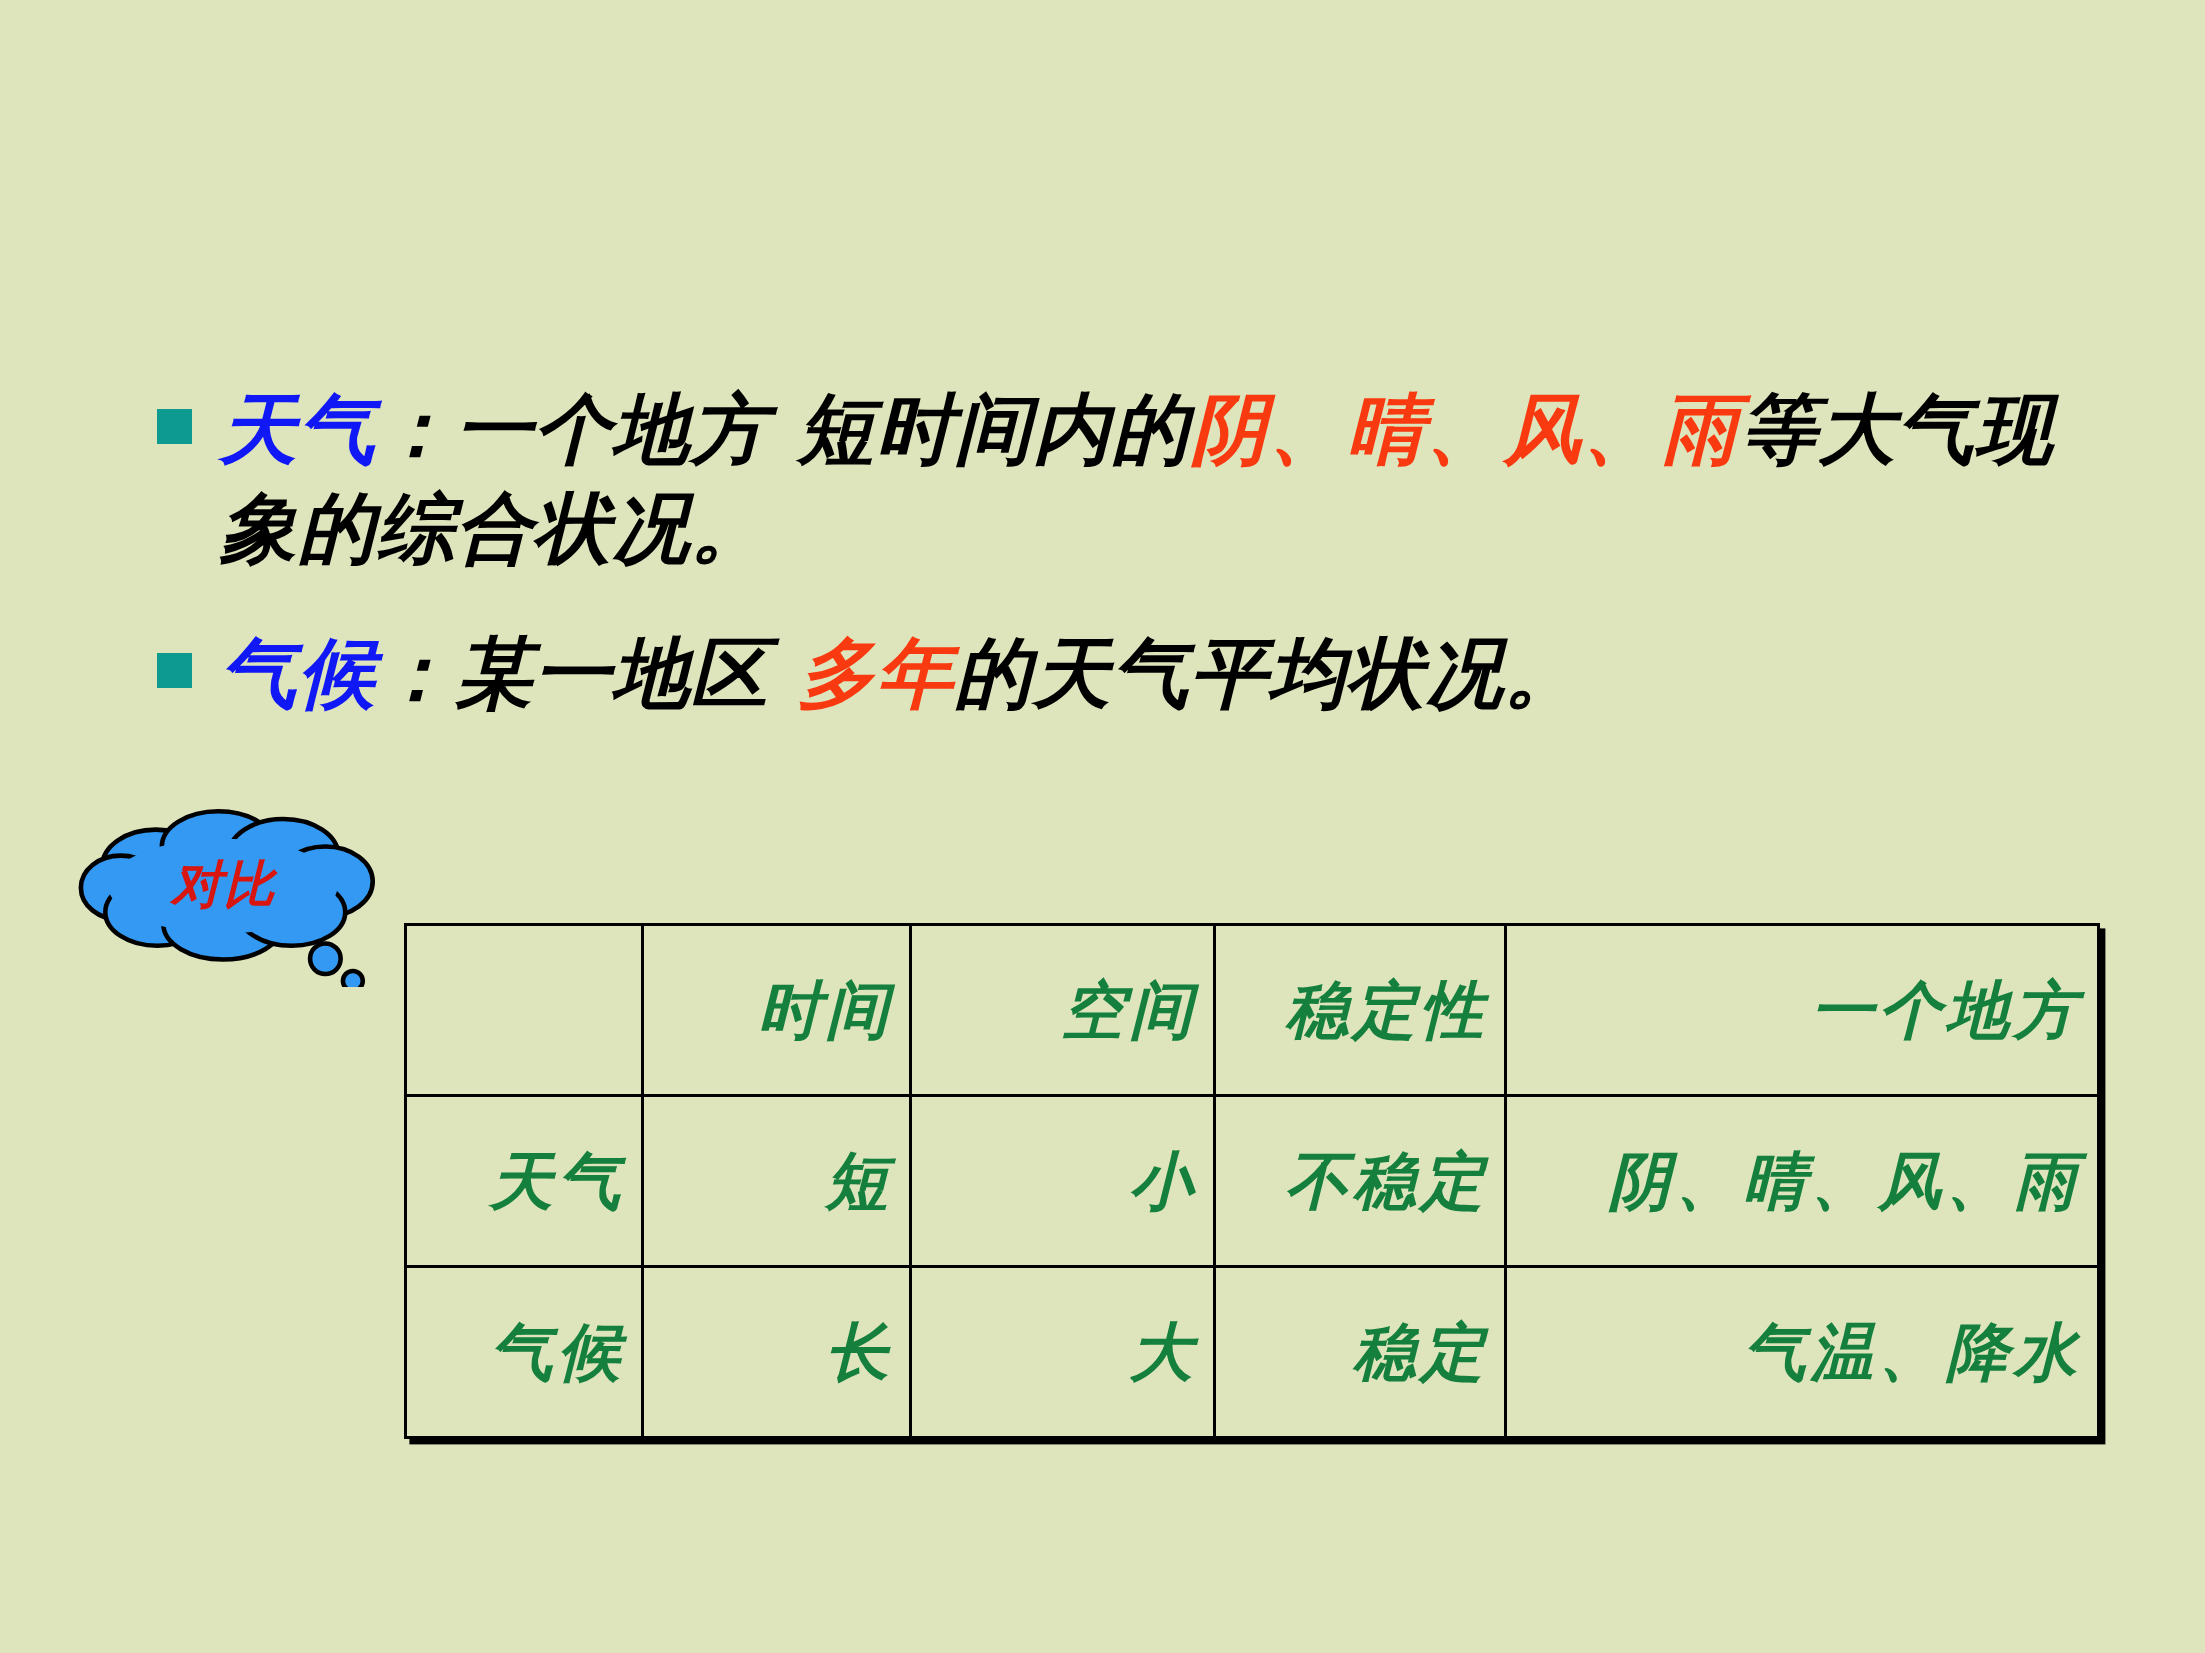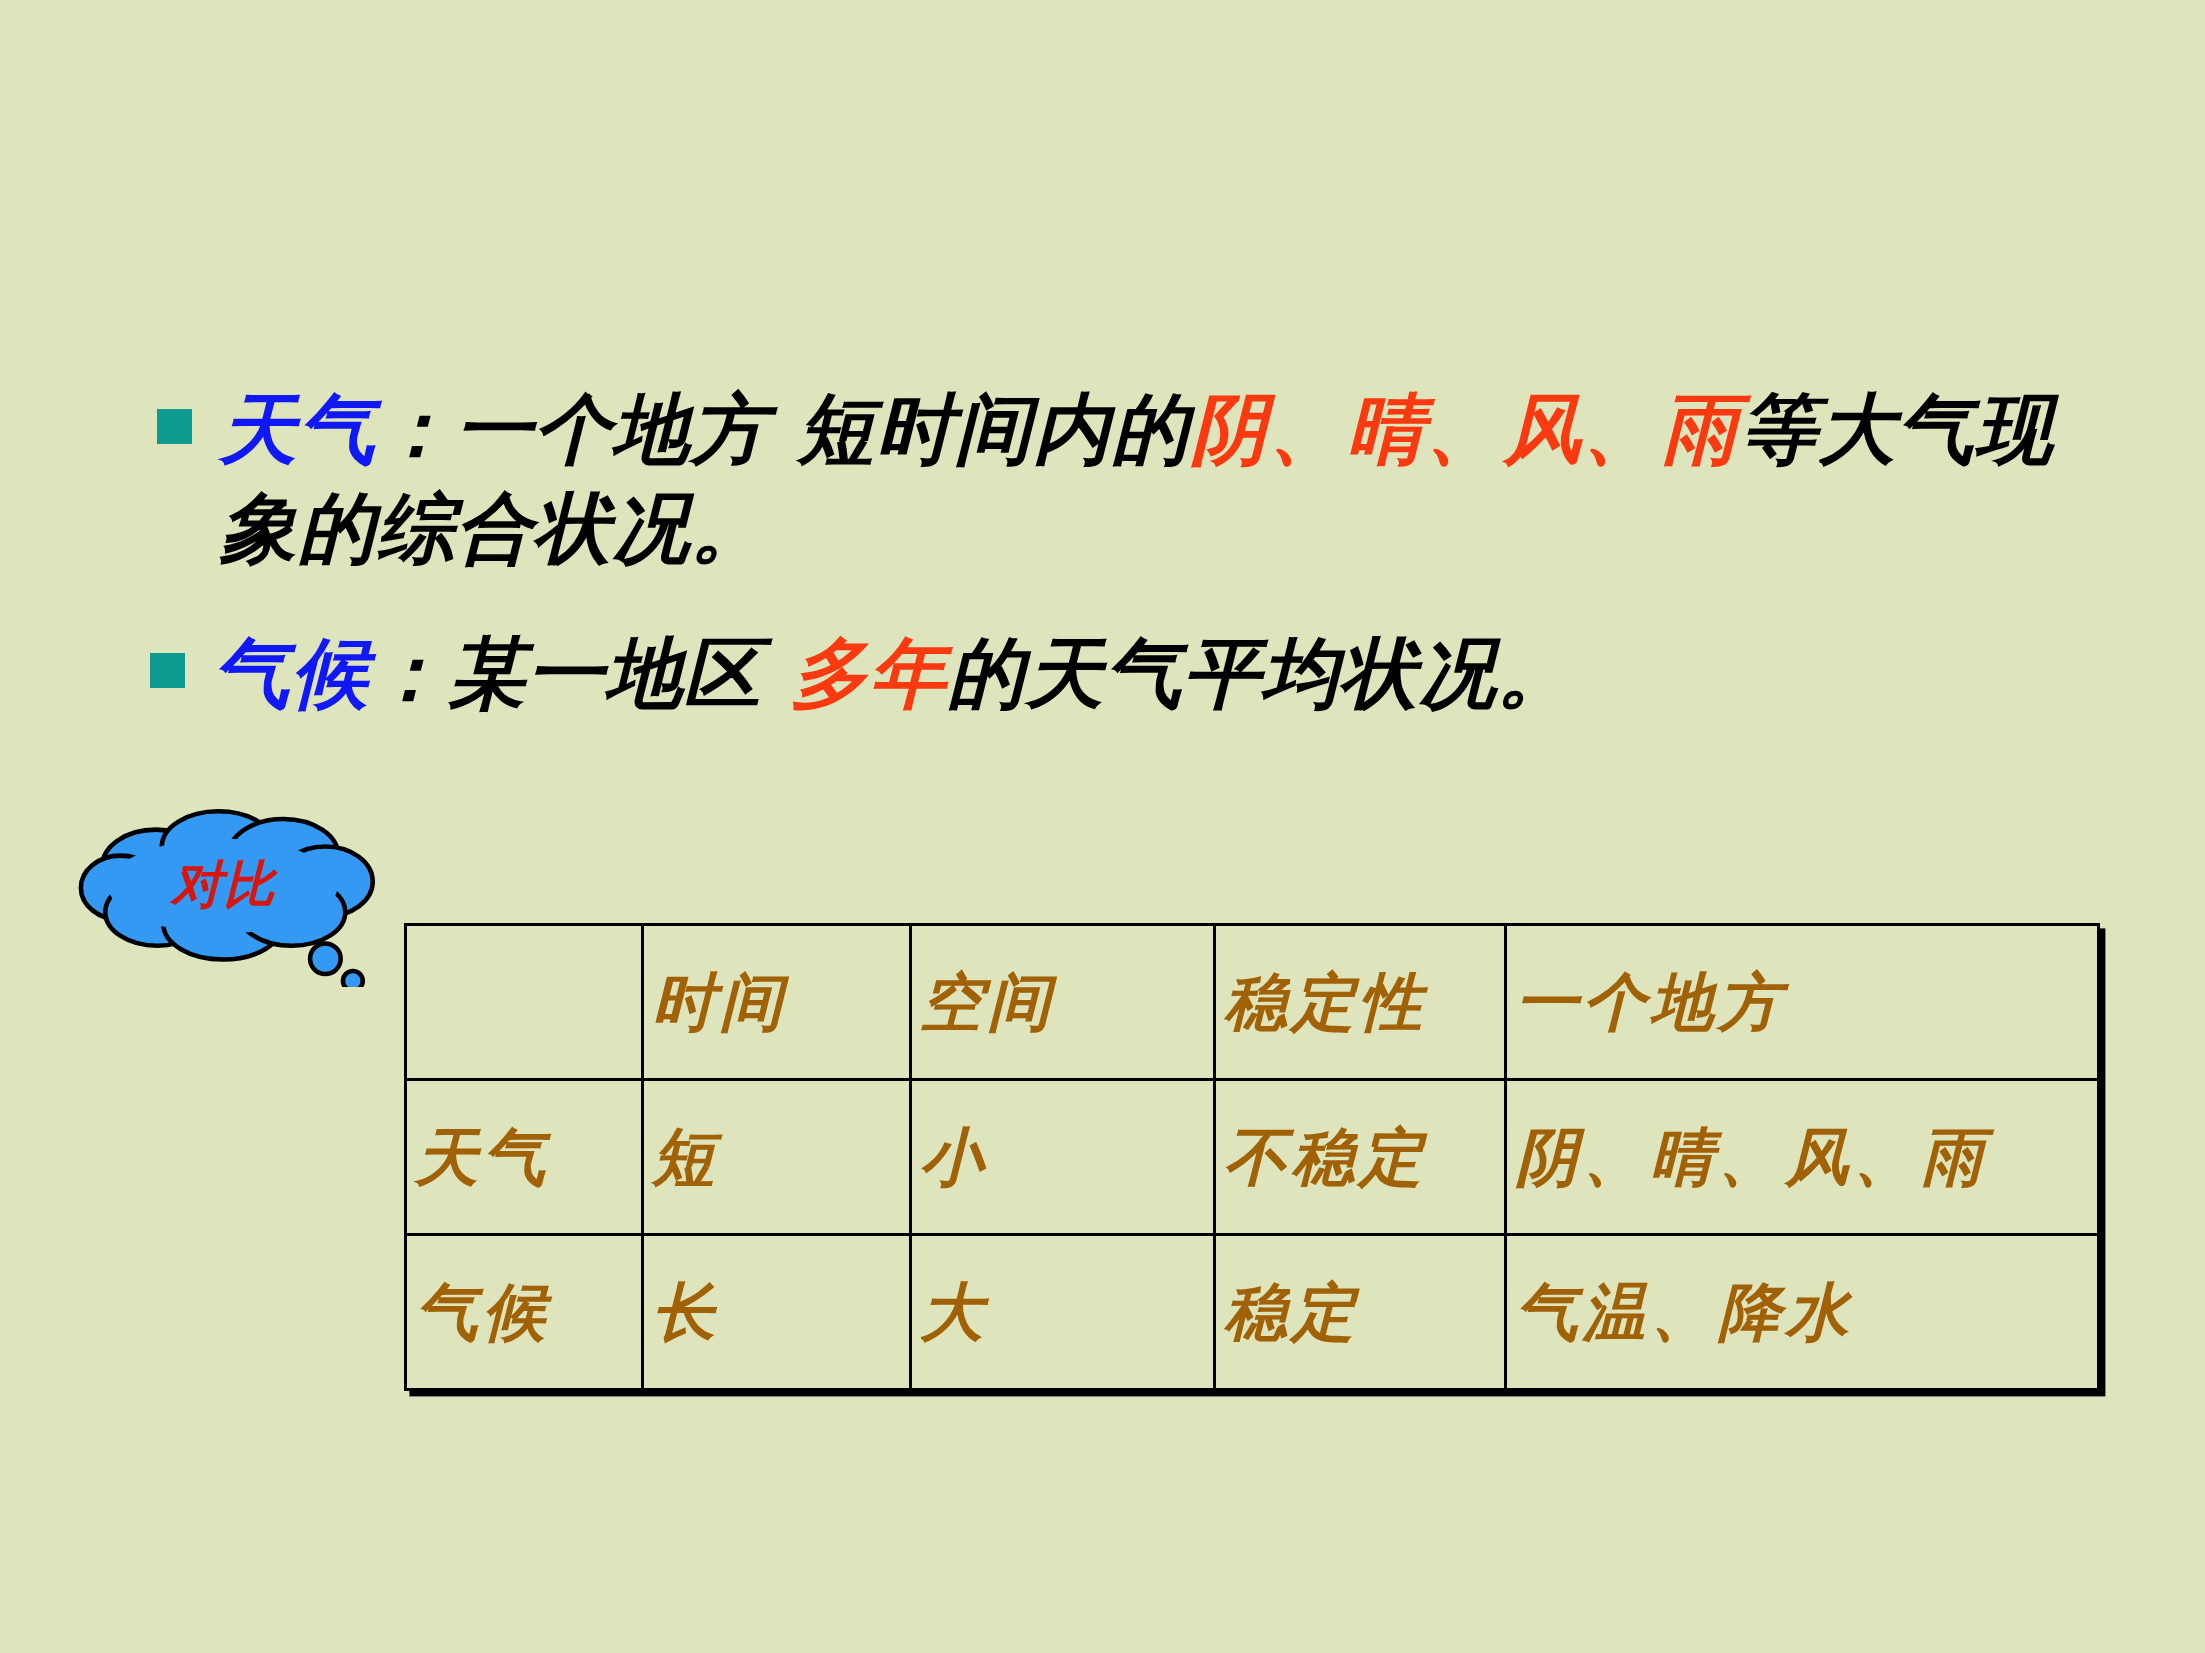--- a/index.html
+++ b/index.html
@@ -58,21 +58,21 @@
     font-style: italic;
     line-height: 1.28;
     color: #000000;
     letter-spacing: 1.5px;
     max-width: 1899px;
   }
   .kw-blue  { color: #1018f5; }
   .kw-red   { color: #f93a10; }
 
   #bullet-weather { left: 157px; top: 356px; margin-top: 24px; }
-  #bullet-climate { left: 150px; top: 624px; }
+  #bullet-climate { left: 157px; top: 624px; }
 
   
   #cloud-wrap {
     position: absolute;
     left: 73px;
     top: 796px;
     width: 329px;
     height: 191px;
   }
   #cloud-wrap svg { display: block; }
@@ -100,29 +100,29 @@
     width: 1694px;
     border-collapse: collapse;
     table-layout: fixed;
     background: #dee4bc;
     box-shadow: 5.4px 5.4px 0 0 #000;
   }
   #compare-table, #compare-table th, #compare-table td {
     border: 3.8px solid #000;
   }
   #compare-table th, #compare-table td {
-    text-align: left;
+    text-align: right;
     vertical-align: middle;
     font-family: "DejaVu Serif", serif;
     font-size: 63px;
     font-weight: bold;
     font-style: italic;
-    color: #a16207;
+    color: #15803d;
     letter-spacing: 4.6px;
-    padding: 8px;
+    padding: 16px;
     height: 136px;
     line-height: 1;
     background: #dee4bc;
   }
   #compare-table col.c0 { width: 237px; }
   #compare-table col.c1 { width: 268px; }
   #compare-table col.c2 { width: 304px; }
   #compare-table col.c3 { width: 291px; }
   #compare-table col.c4 { width: 593px; }
   .cell-red { color: #cf1010; }

